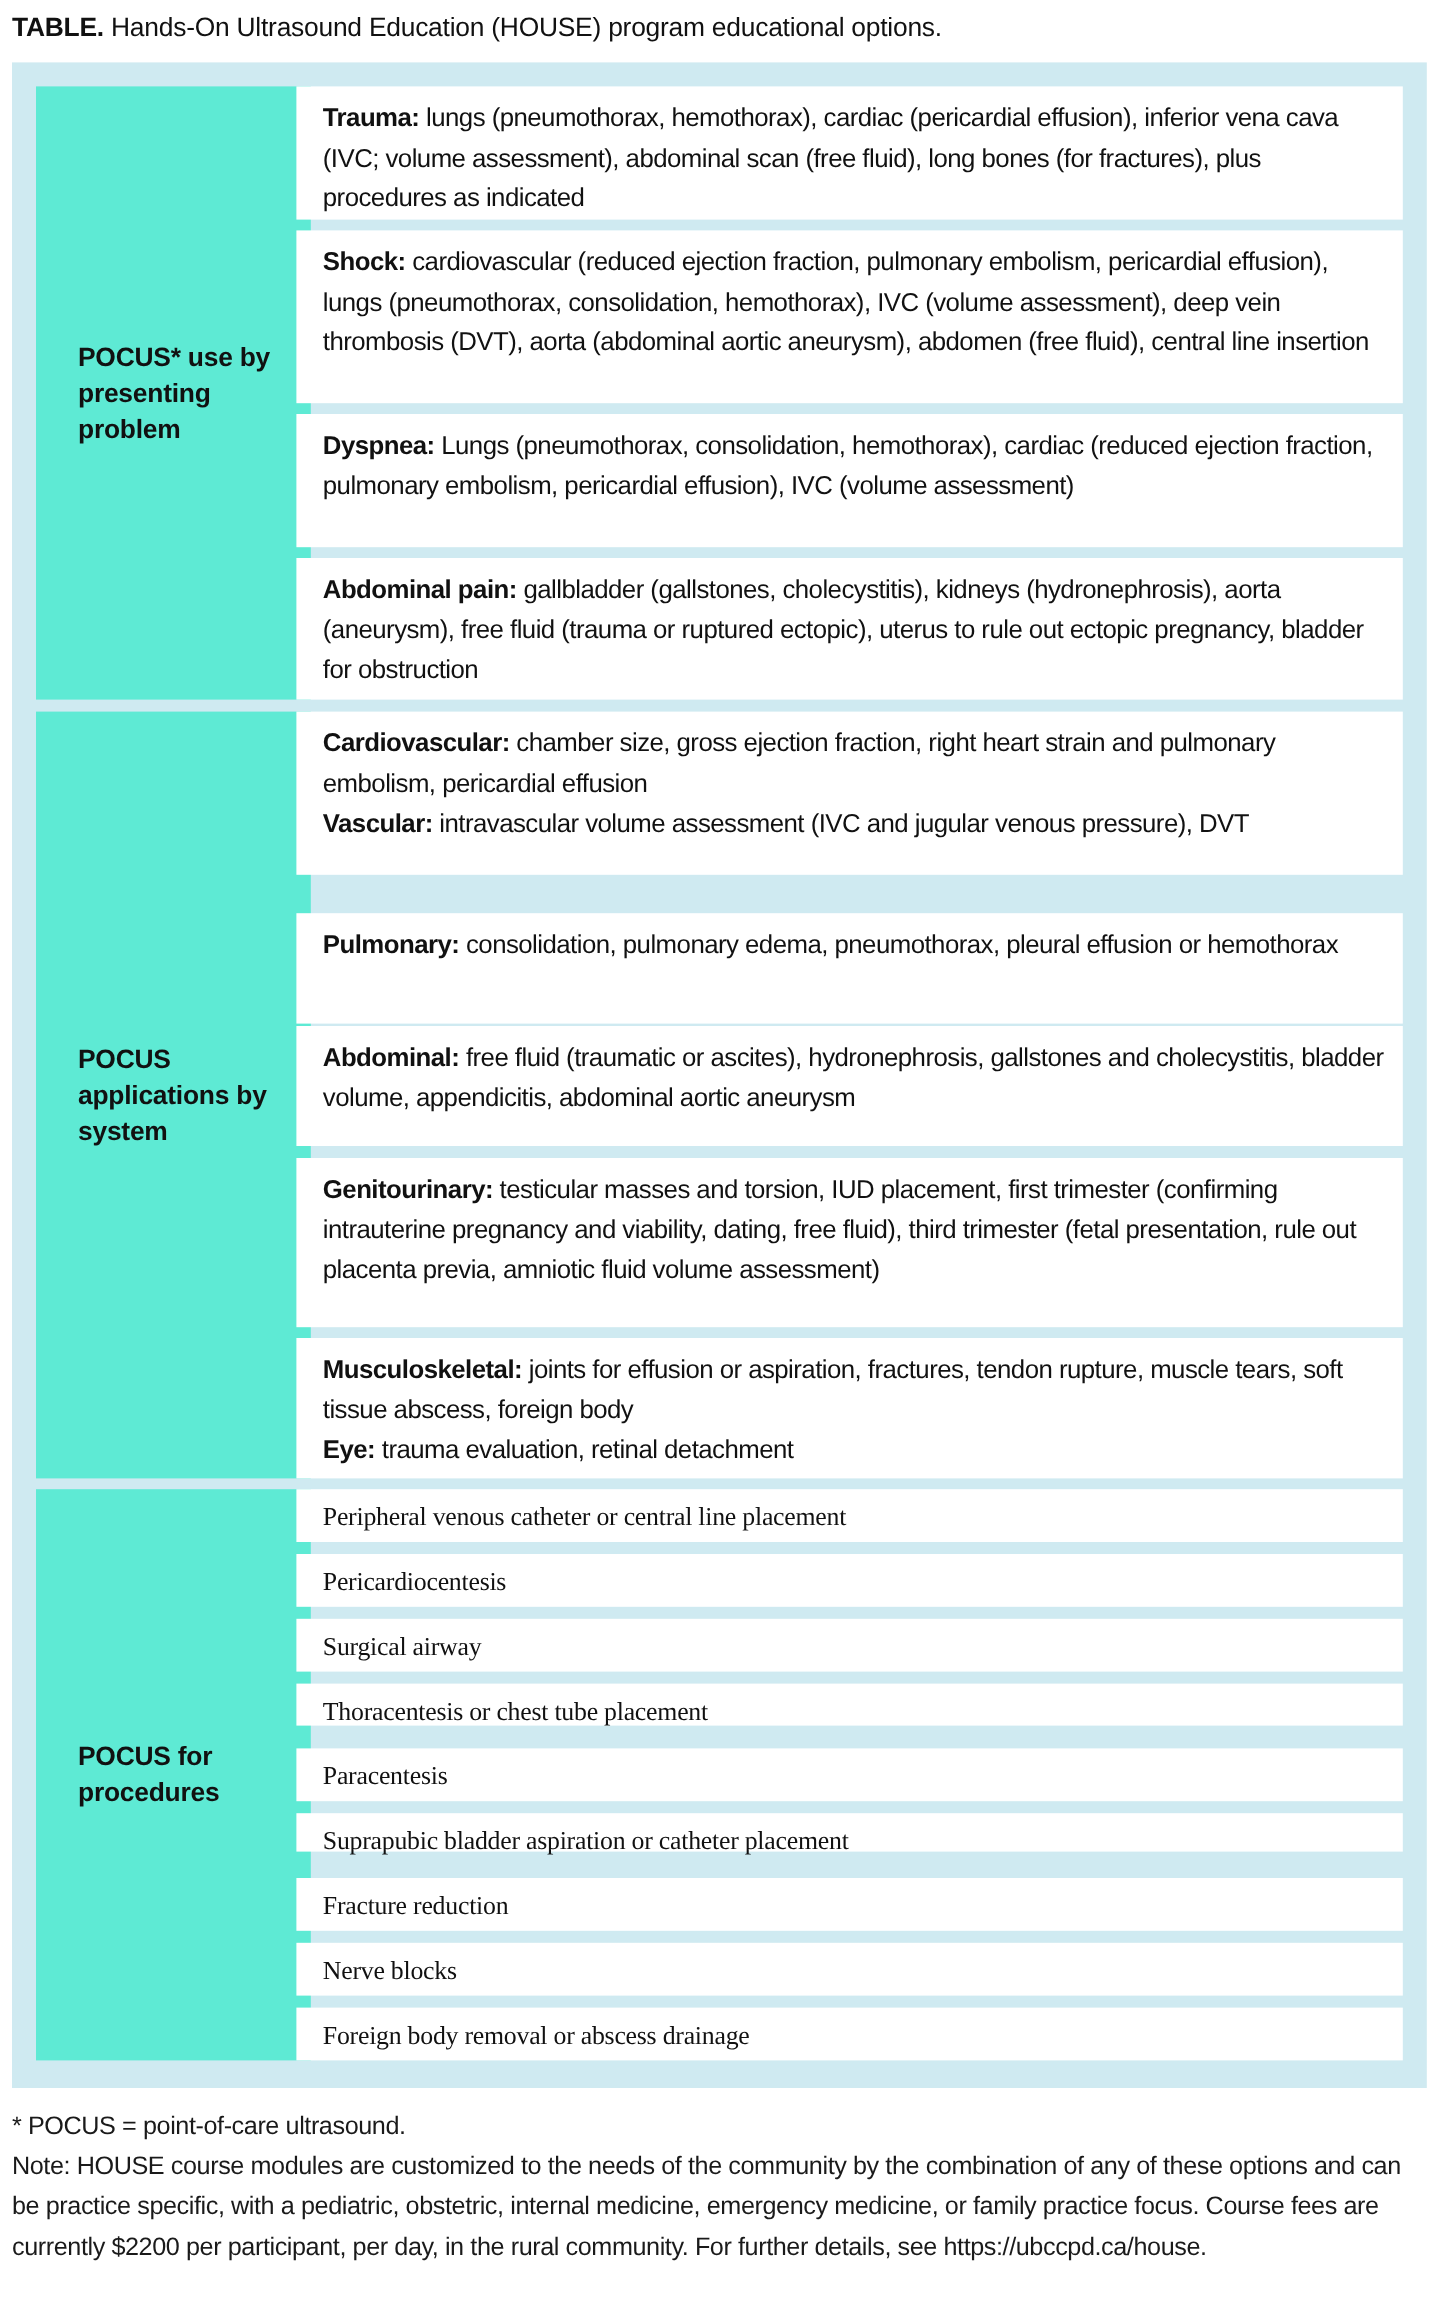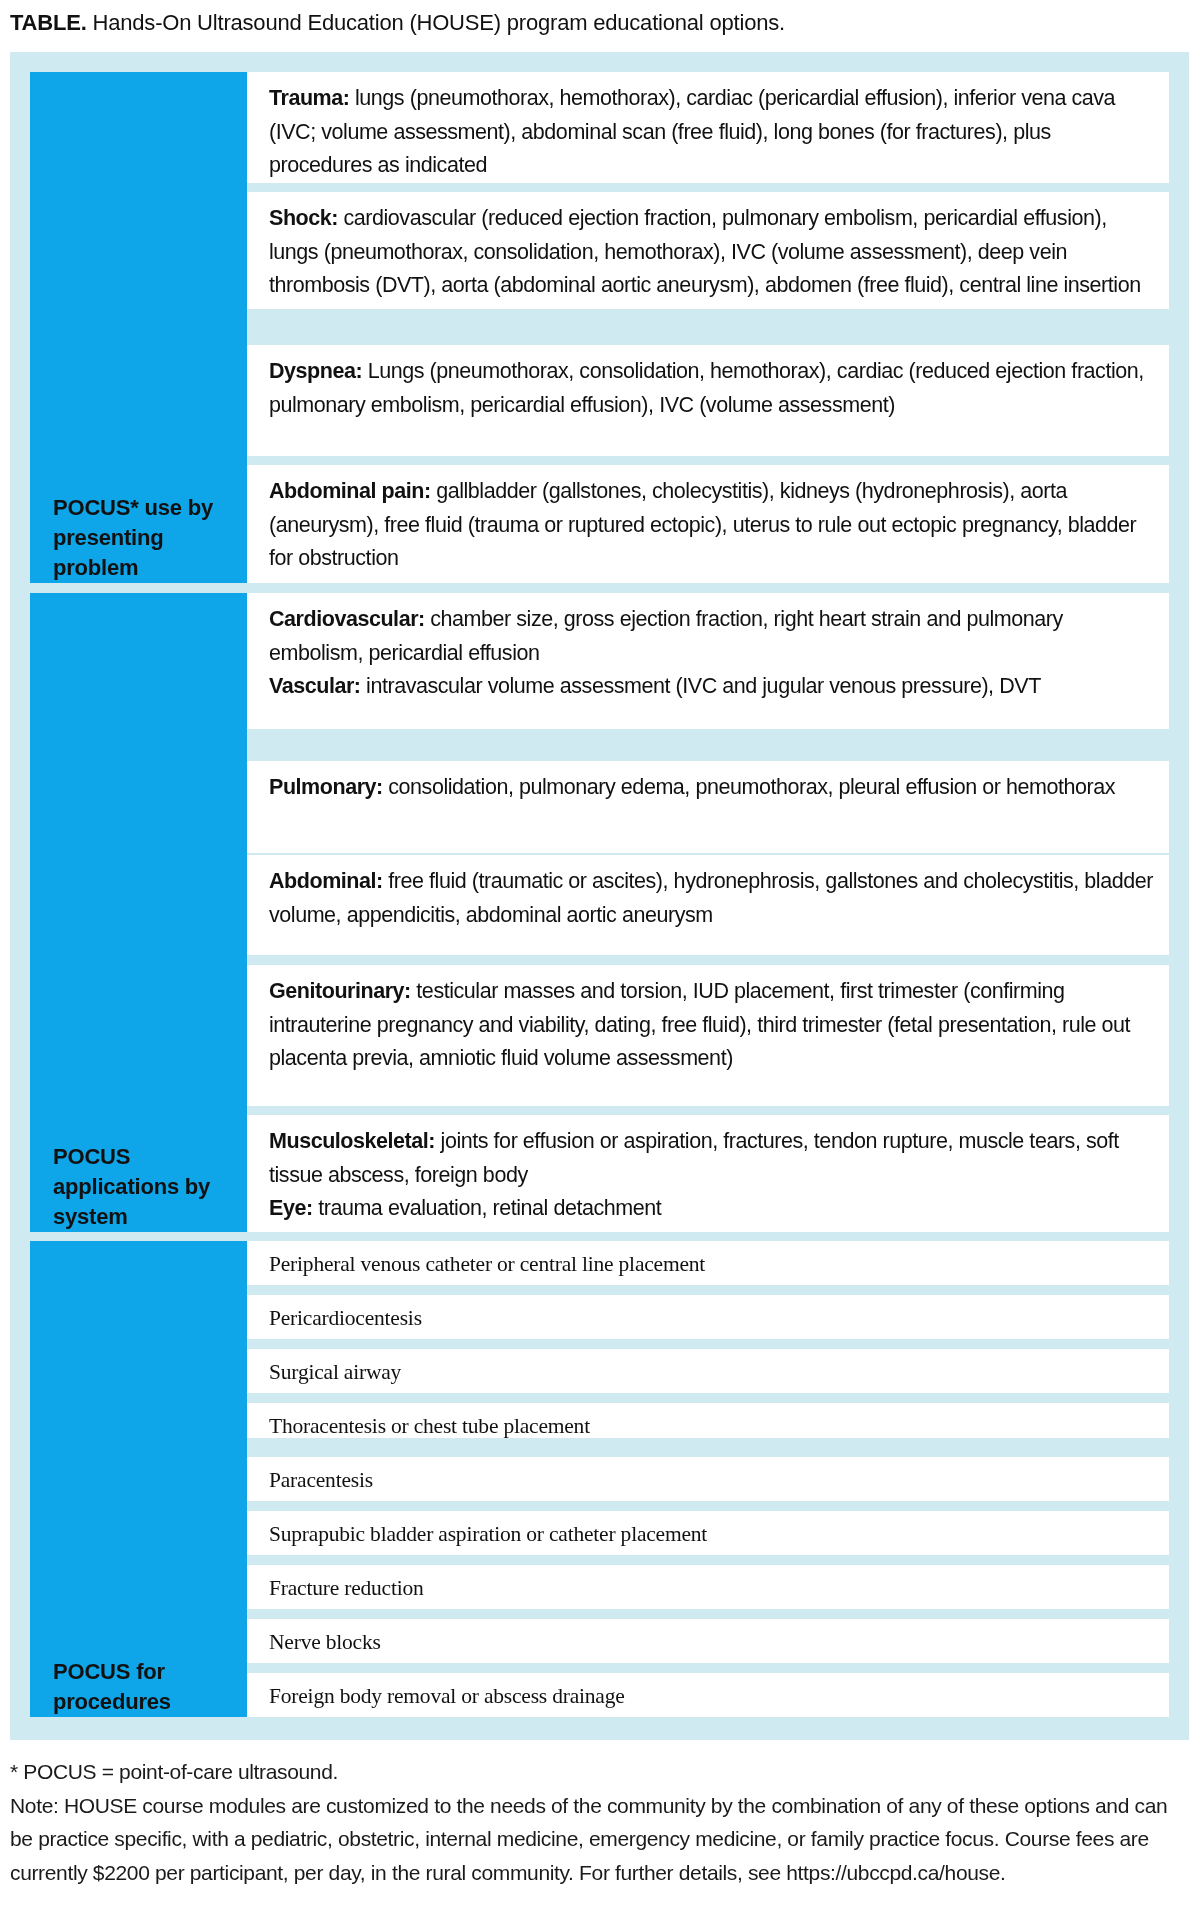--- a/index.html
+++ b/index.html
@@ -14,21 +14,21 @@
     white-space: nowrap;
   }
   .caption .cap-title { font-weight: bold; }
   .tbl {
     position: absolute; left: 10px; top: 52px; width: 1179px; height: 1688px;
     background: #cfeaf1;
   }
   .section { position: absolute; left: 0; width: 100%; }
   .left-cell {
     position: absolute; left: 20px; width: 217px; top: 0; bottom: 0;
-    background: #0ea5e9; display: flex; align-items: flex-end;
+    background: #5eead4; display: flex; align-items: center; padding-left: 12px;
   }
   .left-label {
     padding-left: 23px; font-weight: bold; font-size: 22px; line-height: 30px;
     letter-spacing: -0.2px;
   }
   .right-cell {
     position: absolute; left: 237px; width: 922px;
     background: #ffffff; box-sizing: border-box;
     padding: 10px 14px 0 22px;
     font-size: 21.5px; line-height: 33.5px; letter-spacing: -0.45px;
@@ -54,21 +54,21 @@
 <div class="tbl">
 
   <div class="section" style="top:20px;height:511px;">
     <div class="left-cell">
       <div class="left-label">POCUS* use by presenting problem</div>
     </div>
   </div>
   <div class="right-cell" style="top:20px;height:111px;">
     <span class="term">Trauma:</span><span> lungs (pneumothorax, hemothorax), cardiac (pericardial effusion), inferior vena cava (IVC; volume assessment), abdominal scan (free fluid), long bones (for fractures), plus procedures as indicated</span>
   </div>
-  <div class="right-cell" style="top:140px;height:117px;">
+  <div class="right-cell" style="top:140px;height:144px;">
     <span class="term">Shock:</span><span> cardiovascular (reduced ejection fraction, pulmonary embolism, pericardial effusion), lungs (pneumothorax, consolidation, hemothorax), IVC (volume assessment), deep vein thrombosis (DVT), aorta (abdominal aortic aneurysm), abdomen (free fluid), central line insertion</span>
   </div>
   <div class="right-cell" style="top:293px;height:111px;">
     <span class="term">Dyspnea:</span><span> Lungs (pneumothorax, consolidation, hemothorax), cardiac (reduced ejection fraction, pulmonary embolism, pericardial effusion), IVC (volume assessment)</span>
   </div>
   <div class="right-cell" style="top:413px;height:118px;">
     <span class="term">Abdominal pain:</span><span> gallbladder (gallstones, cholecystitis), kidneys (hydronephrosis), aorta (aneurysm), free fluid (trauma or ruptured ectopic), uterus to rule out ectopic pregnancy, bladder for obstruction</span>
   </div>
 
   <div class="section" style="top:541px;height:639px;">
@@ -97,21 +97,21 @@
   <div class="section" style="top:1189px;height:476px;">
     <div class="left-cell">
       <div class="left-label">POCUS for procedures</div>
     </div>
   </div>
   <div class="right-cell simple" style="top:1189px;height:44px;"><span>Peripheral venous catheter or central line placement</span></div>
   <div class="right-cell simple" style="top:1243px;height:44px;"><span>Pericardiocentesis</span></div>
   <div class="right-cell simple" style="top:1297px;height:44px;"><span>Surgical airway</span></div>
   <div class="right-cell simple" style="top:1351px;height:35px;"><span>Thoracentesis or chest tube placement</span></div>
   <div class="right-cell simple" style="top:1405px;height:44px;"><span>Paracentesis</span></div>
-  <div class="right-cell simple" style="top:1459px;height:44px;"><span>Suprapubic bladder aspiration or catheter placement</span></div>
+  <div class="right-cell simple" style="top:1459px;height:32px;"><span>Suprapubic bladder aspiration or catheter placement</span></div>
   <div class="right-cell simple" style="top:1513px;height:44px;"><span>Fracture reduction</span></div>
   <div class="right-cell simple" style="top:1567px;height:44px;"><span>Nerve blocks</span></div>
   <div class="right-cell simple" style="top:1621px;height:44px;"><span>Foreign body removal or abscess drainage</span></div>
 </div>
 
 <div class="footnotes">
   <p>* POCUS = point-of-care ultrasound.</p>
   <p>Note: HOUSE course modules are customized to the needs of the community by the combination of any of these options and can be practice specific, with a pediatric, obstetric, internal medicine, emergency medicine, or family practice focus. Course fees are currently $2200 per participant, per day, in the rural community. For further details, see https://ubccpd.ca/house.</p>
 </div>
 

